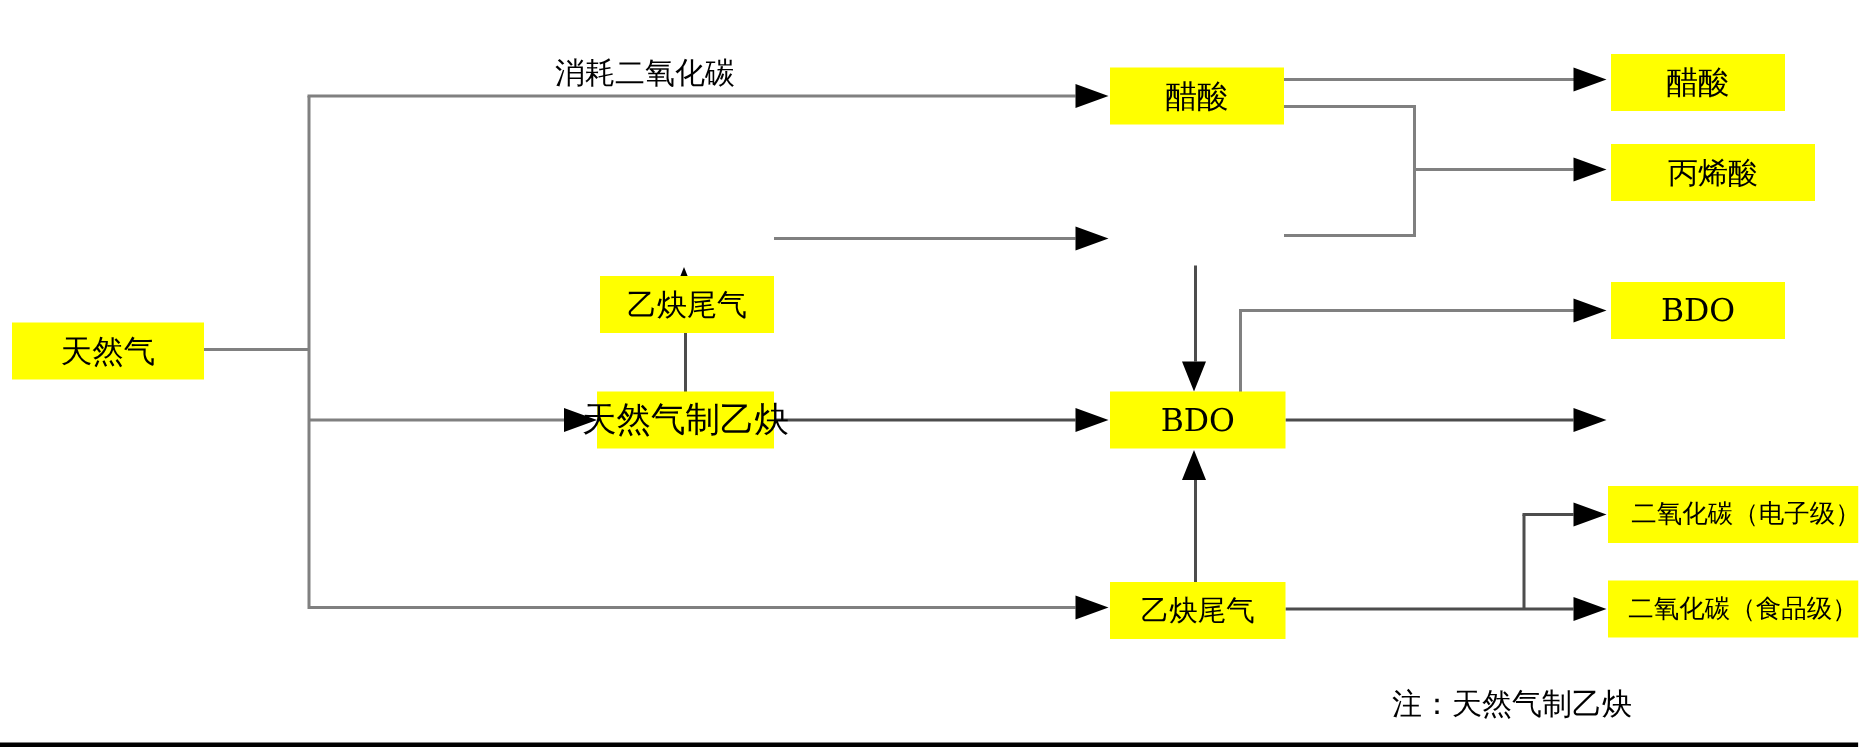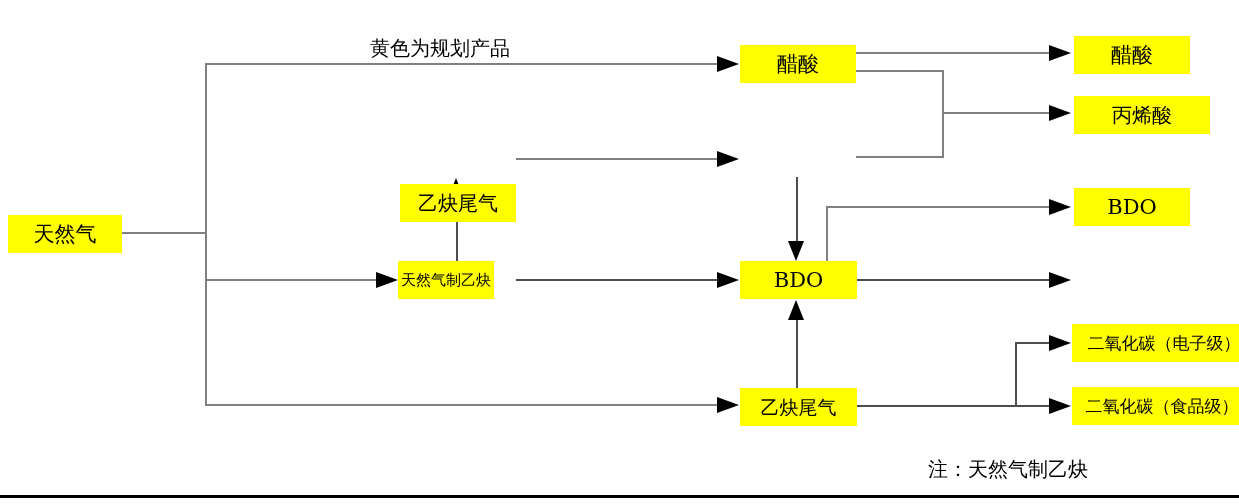--- a/index.html
+++ b/index.html
@@ -27,23 +27,23 @@
   .hl{height:2px;}
   .vl{width:2px;}
   .dark{background:var(--line-dark);}
   .ar,.au,.ad{position:absolute;width:0;height:0;}
   .ar{border-top:8px solid transparent;border-bottom:8px solid transparent;border-left:22px solid var(--arrow);}
   .au{border-left:8px solid transparent;border-right:8px solid transparent;border-bottom:20px solid var(--arrow);}
   .ad{border-left:8px solid transparent;border-right:8px solid transparent;border-top:20px solid var(--arrow);}
   .rule{position:absolute;background:#000;}
 
   
-  .n-natural-gas{left:8px;top:215px;width:114px;}
+  .n-natural-gas{left:8px;top:215px;width:128px;}
   .n-tail-gas{left:400px;top:140px;width:116px;font-size:20px;margin-top:44px;}
-  .n-ng-acetylene{left:398px;top:261px;width:96px;font-size:15px;}
+  .n-ng-acetylene{left:398px;top:261px;width:118px;font-size:23px;}
   .n-acetic-mid{left:740px;top:45px;width:116px;}
   .n-formaldehyde{left:740px;top:139px;width:116px;}
   .n-bdo-mid{left:740px;top:261px;width:117px;}
   .n-ng-hydrogen{left:740px;top:388px;width:117px;font-size:19px;}
   .n-acetic-out{left:1074px;top:36px;width:116px;}
   .n-acrylic-out{left:1074px;top:96px;width:136px;font-size:20px;}
   .n-bdo-out{left:1074px;top:188px;width:116px;}
   .n-pbat-out{left:1074px;top:260px;width:116px;}
   .n-co2-elec{left:1072px;top:324px;width:184px;font-size:17px;}
   .n-co2-food{left:1072px;top:387px;width:180px;font-size:17px;}
@@ -140,17 +140,17 @@
   <div class="node n-ng-acetylene">天然气制乙炔</div>
   <div class="node n-acetic-mid">醋酸</div>
   <div class="node n-bdo-mid">BDO</div>
   <div class="node n-ng-hydrogen">乙炔尾气</div>
   <div class="node n-acetic-out">醋酸</div>
   <div class="node n-acrylic-out">丙烯酸</div>
   <div class="node n-bdo-out">BDO</div>
   <div class="node n-co2-elec">二氧化碳（电子级）</div>
   <div class="node n-co2-food">二氧化碳（食品级）</div>
 
-  <div class="lbl l-consume">黄色为规划产品</div>
+  <div class="lbl l-consume">消耗二氧化碳</div>
   <div class="lbl l-note">注：天然气制乙炔</div>
 
   <div class="rule bottom-rule"></div>
 </div>
 
 </body></html>

